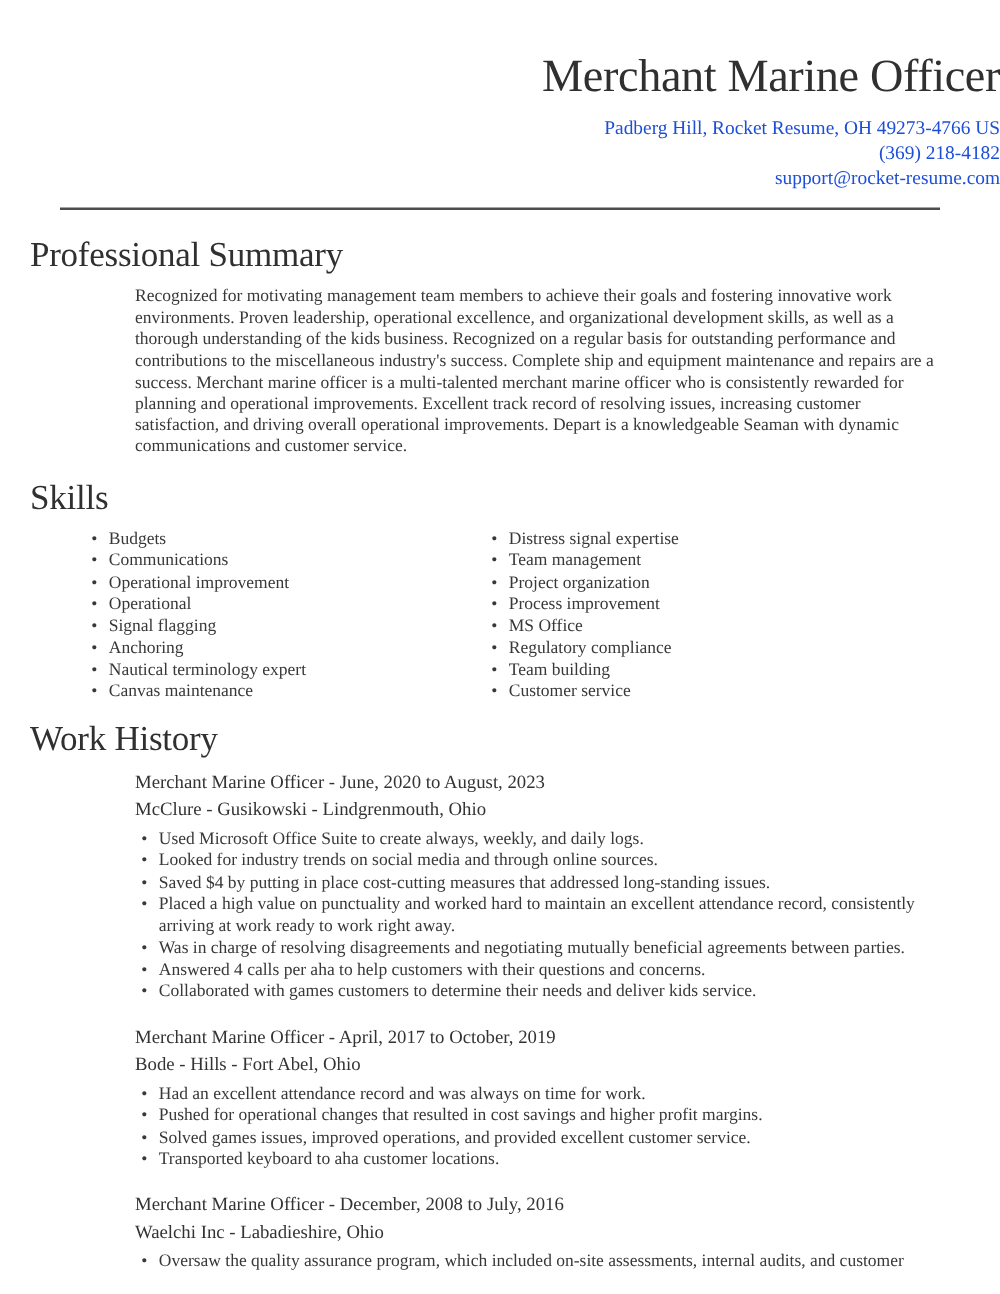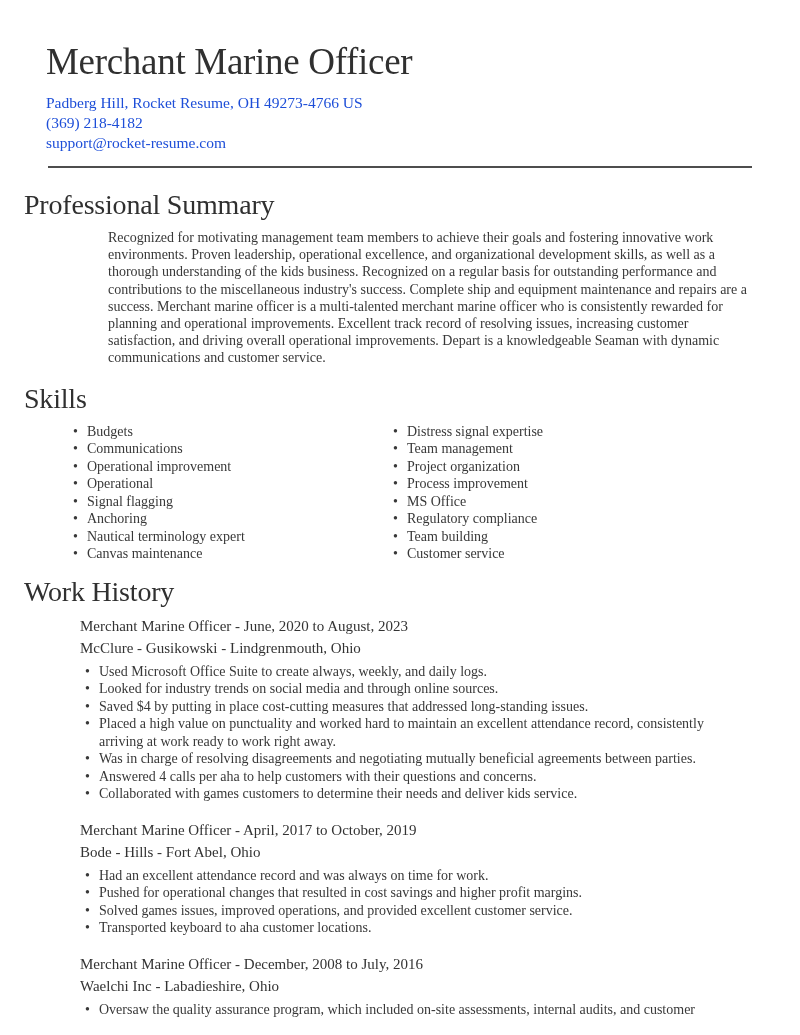--- a/index.html
+++ b/index.html
@@ -14,21 +14,21 @@
     font-family: "Liberation Serif", serif;
     color: #383838;
   }
   .page {
     width: 800px;
     height: 1035px;
     position: relative;
   }
   
   .header {
-    text-align: left;
+    text-align: right;
     padding-top: 40px;
     margin-left: 46px;
   }
   .title {
     margin: 0;
     font-size: 37px;
     line-height: 44px;
     font-weight: normal;
     color: #303030;
     letter-spacing: -0.3px;
@@ -91,21 +91,21 @@
     padding-left: 68px;
   }
   .skills-col-left  { width: 320px; }
   .skills-col-right { width: 320px; }
 
   
   .jobs {
     margin-top: 6px;
   }
   .job {
-    padding: 0 52px 0 80px;
+    padding: 0 52px 0 108px;
   }
   .job + .job { margin-top: 16px; }
   .job-title-line, .job-company-line {
     font-size: 15px;
     line-height: 22px;
     color: #333333;
   }
   .job ul.bullets { margin-top: 4px; }
 </style>
 </head>

